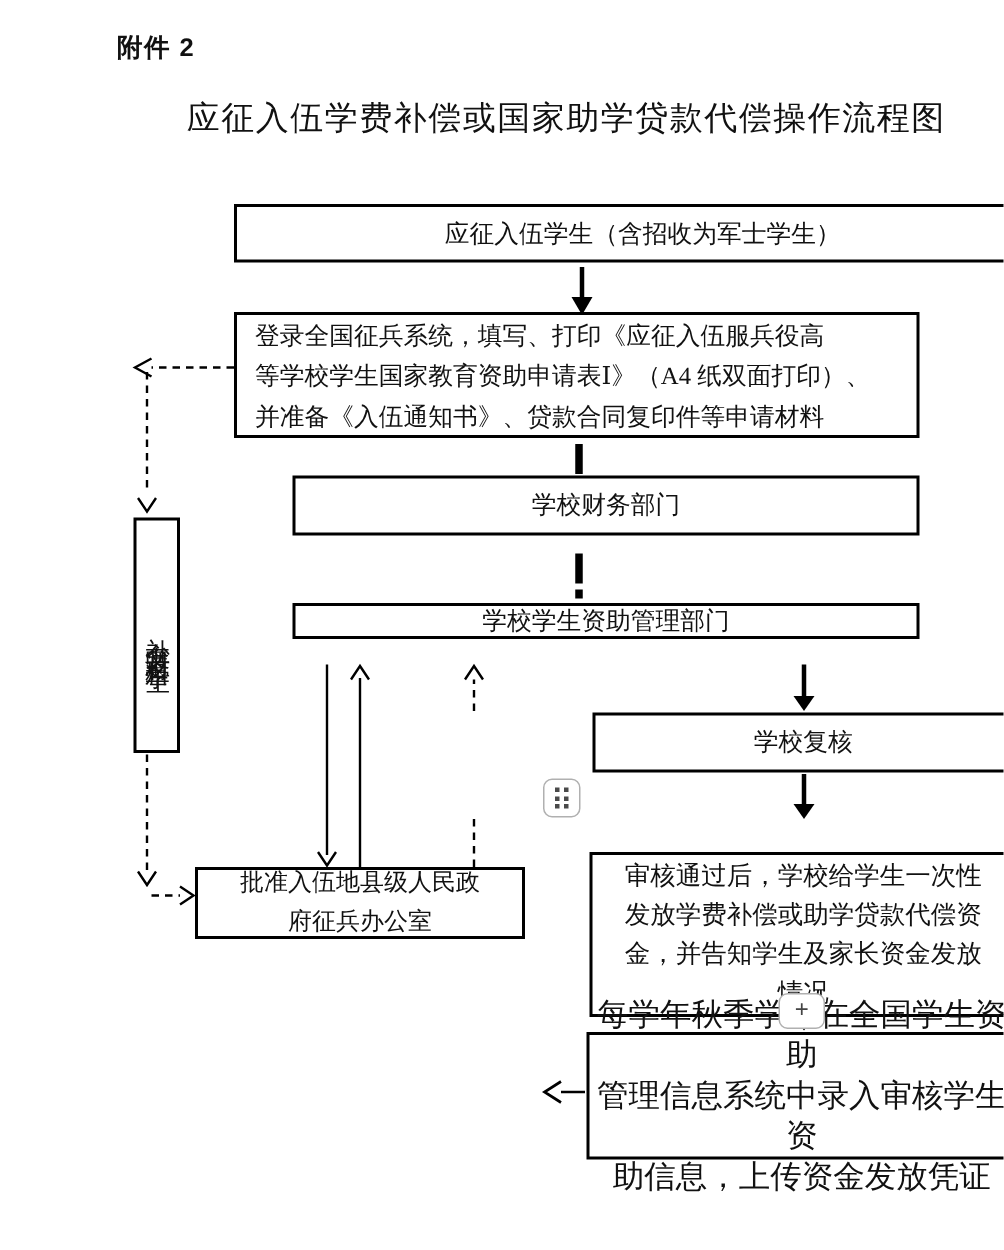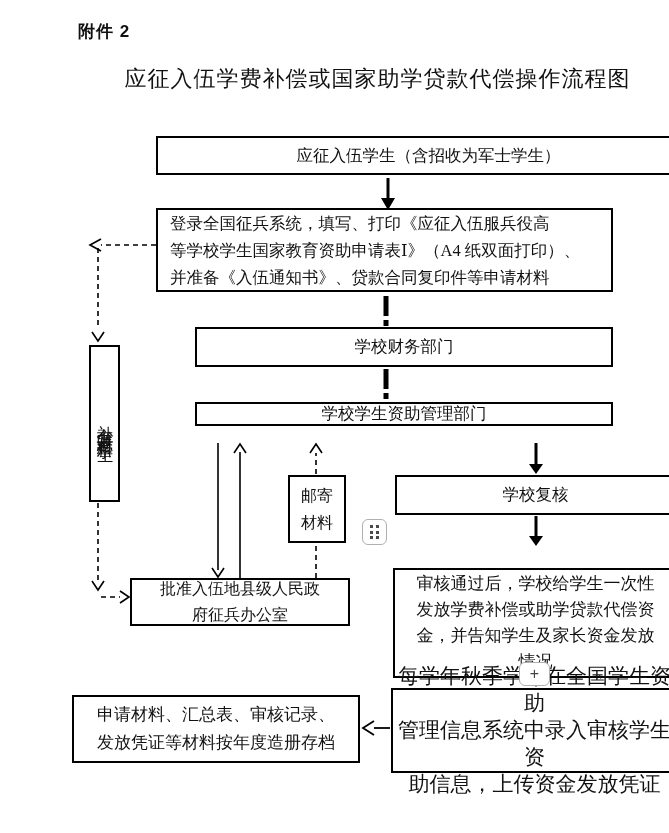--- a/index.html
+++ b/index.html
@@ -115,45 +115,41 @@
 
   <div class="hdr-attach">附件 2</div>
   <div class="hdr-title">应征入伍学费补偿或国家助学贷款代偿操作流程图</div>
 
   <div class="node" style="left:113px;top:136px;width:545px;height:39px;">应征入伍学生（含招收为军士学生）</div>
 
   <div class="node left-text" style="left:113px;top:208px;width:457px;height:84px;padding:2px 12px;line-height:27px;">登录全国征兵系统，填写、打印《应征入伍服兵役高
 等学校学生国家教育资助申请表Ⅰ》（A4 纸双面打印）、
 并准备《入伍通知书》、贷款合同复印件等申请材料</div>
 
-  <div class="node" style="left:152px;top:327px;width:418px;height:40px;">学校财务部门</div>
+  <div class="node" style="left:152px;top:317px;width:418px;height:40px;">学校财务部门</div>
 
   <div class="node" style="left:152px;top:402px;width:418px;height:24px;">学校学生资助管理部门</div>
 
   <div class="node vtext" style="left:46px;top:345px;width:31px;height:157px;">补交申请材料学生</div>
 
-  <div class="node" style="left:245px;top:475px;width:58px;height:68px;line-height:27px;font-size:16px;">邮寄
-材料</div>
 
   <div class="node" style="left:87px;top:578px;width:220px;height:48px;font-size:16px;">批准入伍地县级人民政
 府征兵办公室</div>
 
   <div class="node" style="left:352px;top:475px;width:281px;height:40px;">学校复核</div>
 
   <div class="node" style="left:350px;top:568px;width:285px;height:110px;font-size:17px;">审核通过后，学校给学生一次性
 发放学费补偿或助学贷款代偿资
 金，并告知学生及家长资金发放
 情况</div>
 
   <div class="node" style="left:348px;top:688px;width:287px;height:85px;font-size:21px;line-height:27px;">每学年秋季学期在全国学生资助
 管理信息系统中录入审核学生资
 助信息，上传资金发放凭证</div>
 
-  <div class="node" style="left:29px;top:695px;width:288px;height:68px;font-size:17px;line-height:28px;">申请材料、汇总表、审核记录、
-发放凭证等材料按年度造册存档</div>
 
   <div class="ui-btn" style="left:319px;top:519px;width:25px;height:26px;">
     <span class="dots">
       <span></span>
         <span></span>
         <span></span>
         <span></span>
         <span></span>
         <span></span>
     </span>

